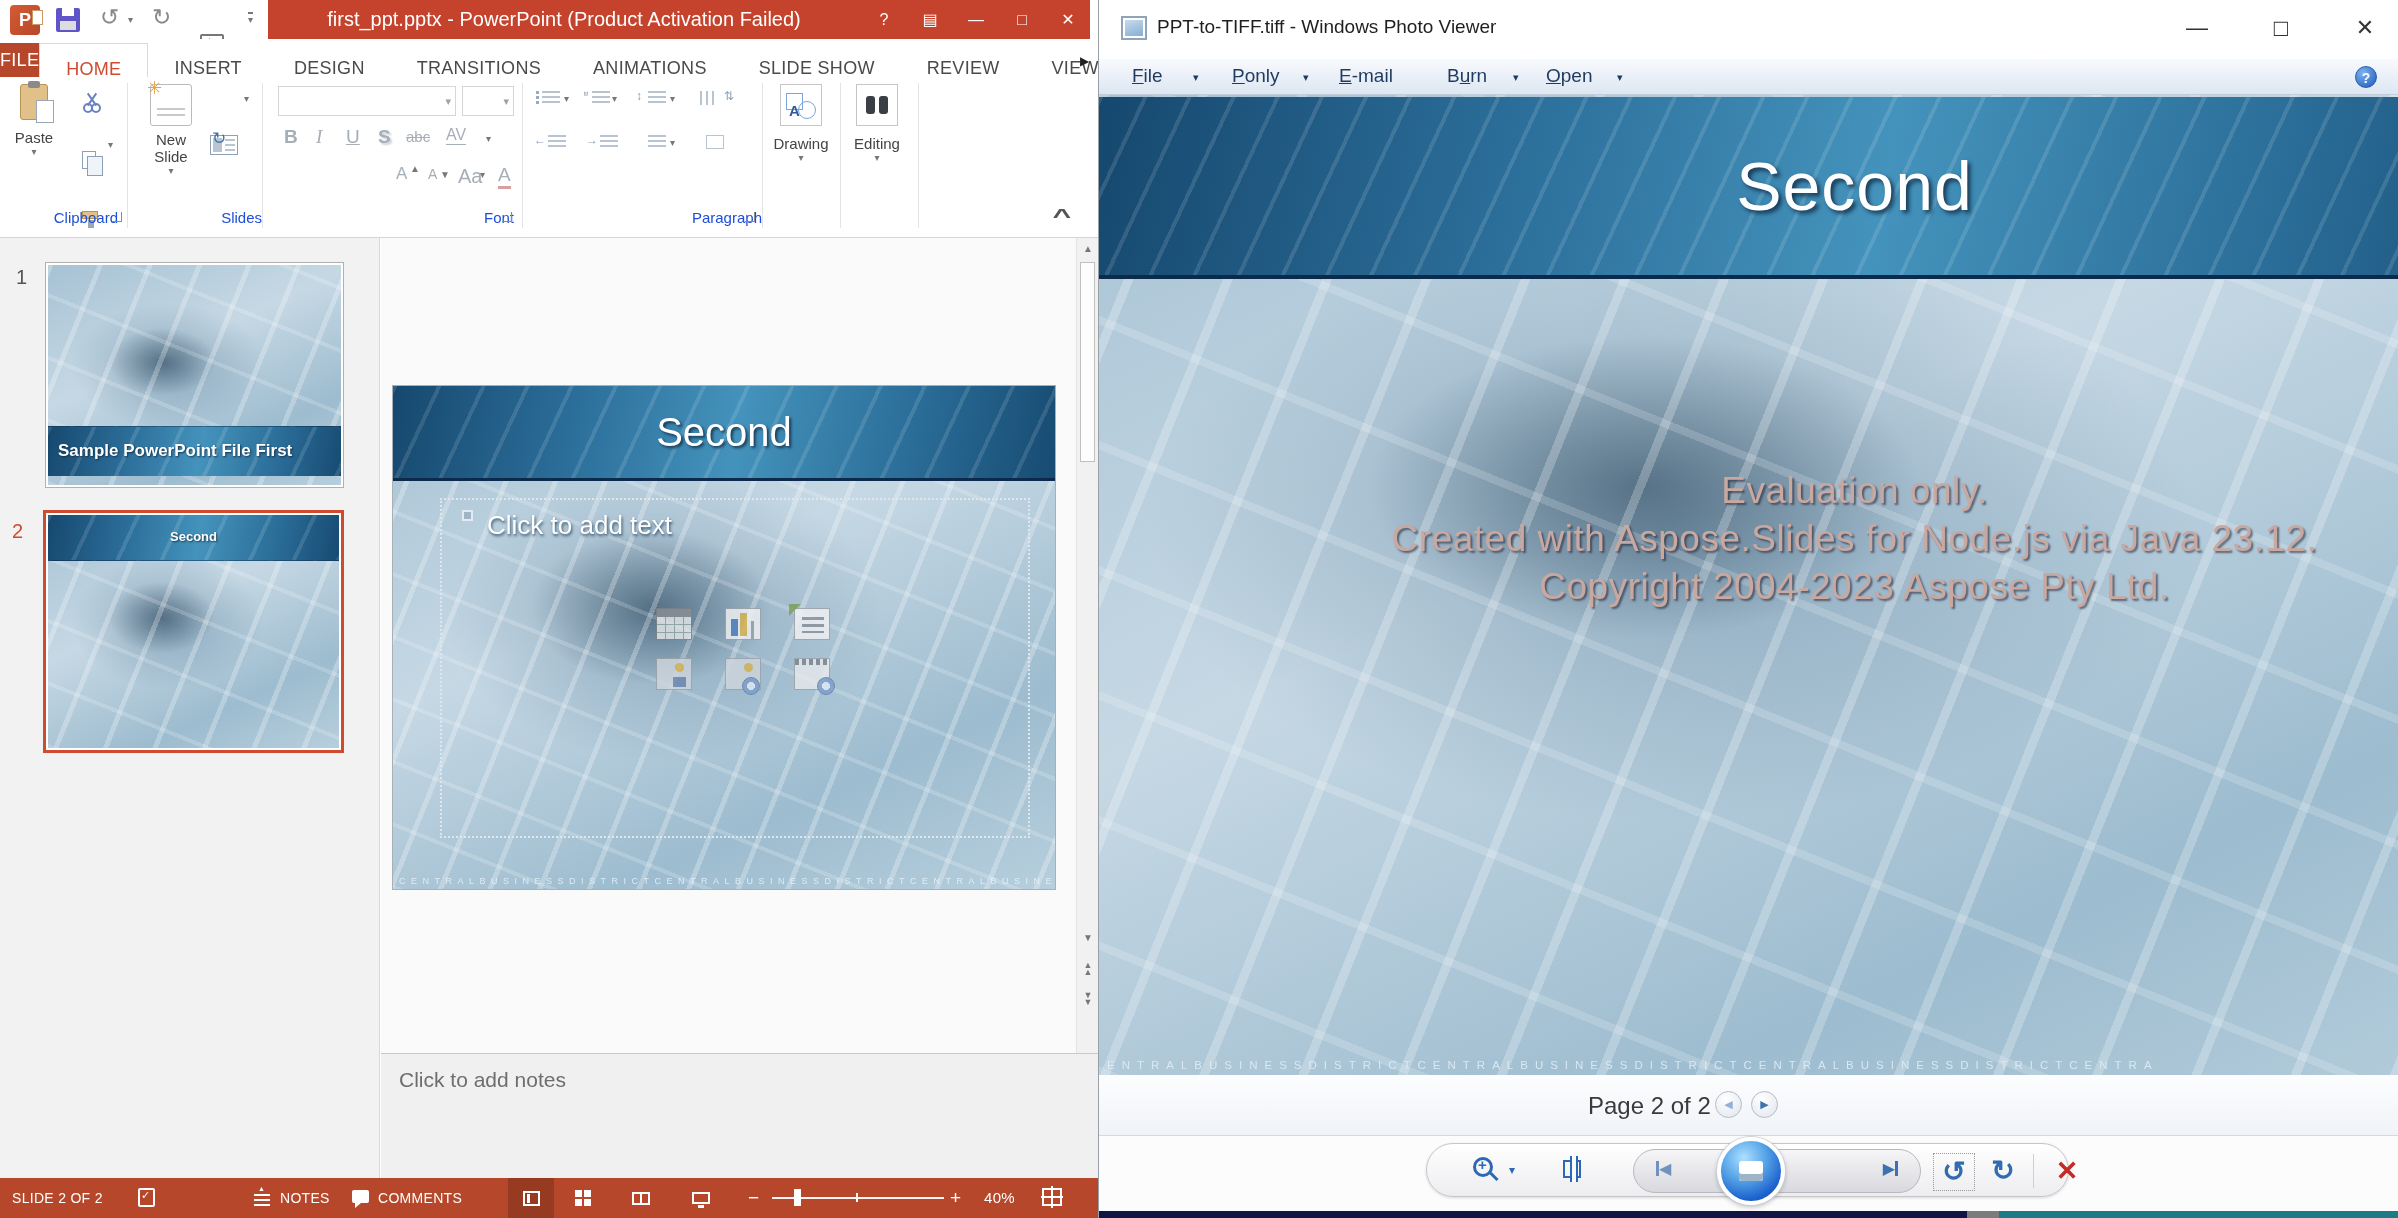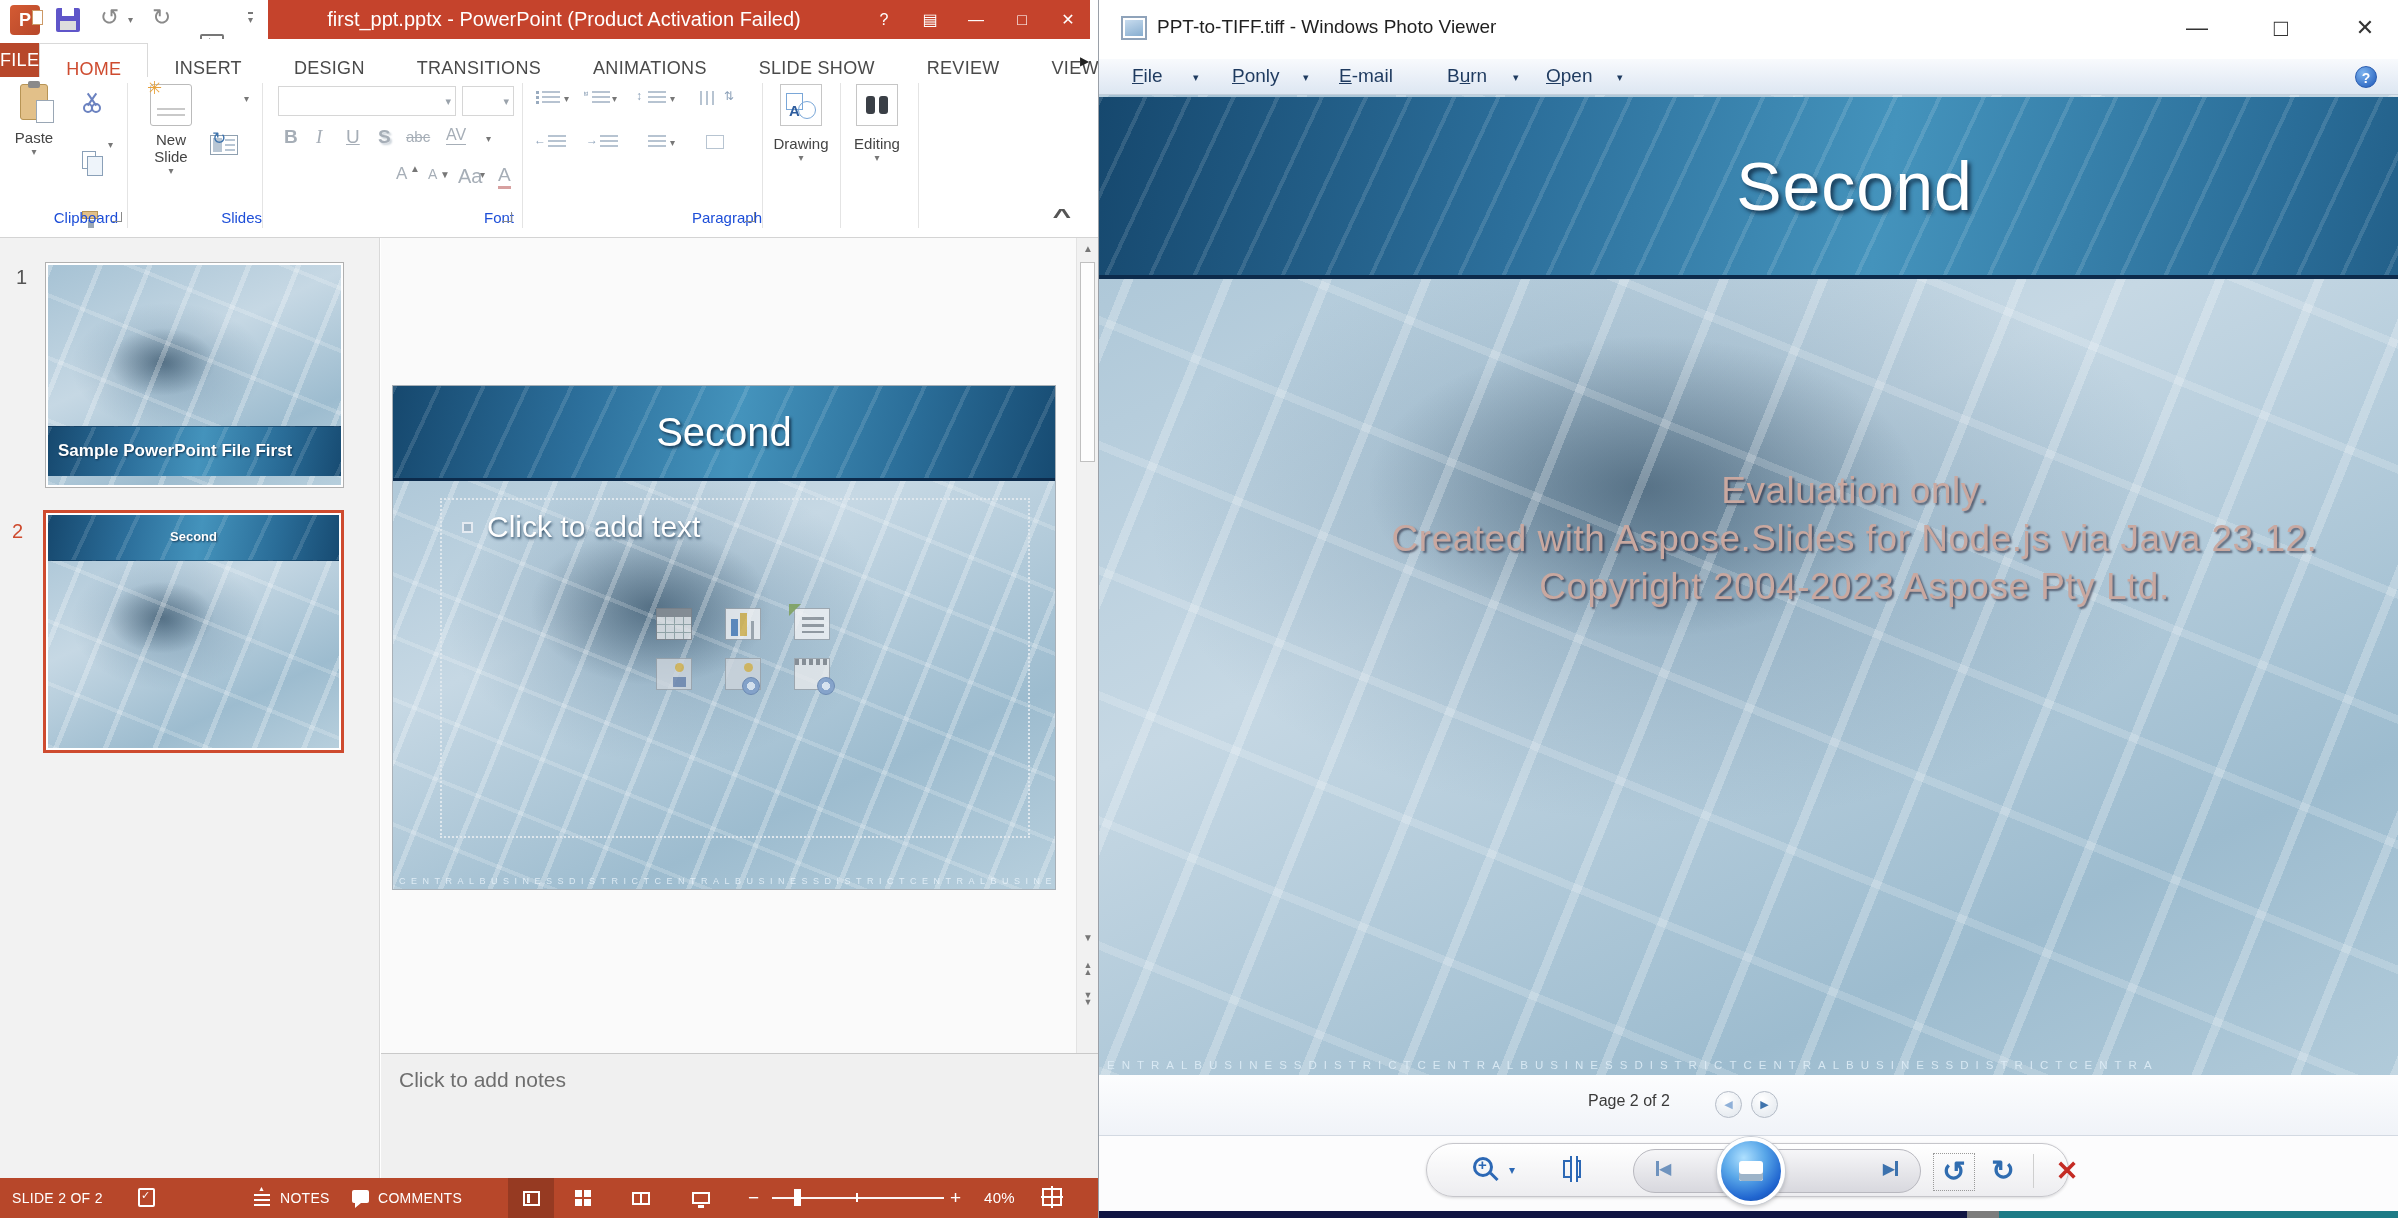--- a/index.html
+++ b/index.html
@@ -100,21 +100,21 @@
      color:#fff;font-weight:bold;font-size:17px;line-height:48px;padding-left:10px;text-shadow:1px 1px 2px rgba(10,35,60,.8)}
   .t2-band{position:absolute;left:0;right:0;top:0;height:46px;border-bottom:1px solid rgba(10,40,70,.45);
      color:#fff;font-weight:bold;font-size:13px;line-height:44px;text-align:center;text-shadow:1px 1px 2px rgba(10,35,60,.8)}
 
   
   .editor{position:absolute;left:381px;top:238px;width:695px;height:815px;background:#fafafa}
   .canvas{position:absolute;left:11px;top:147px;width:664px;height:505px;border:1px solid #a8b0b7;overflow:hidden}
   .canvas-band{position:absolute;left:0;top:0;right:0;height:95px;border-bottom:3px solid #0c2b4c;
      color:#fff;font-size:40px;text-align:center;line-height:92px;text-shadow:2px 2px 3px rgba(15,40,65,.85)}
   .ph-box{position:absolute;left:47px;top:112px;width:590px;height:340px;border:2px dotted #dfe7ed}
-  .ph-text{position:absolute;left:20px;top:10px;font-size:30px;color:#fff;text-shadow:1px 2px 3px rgba(40,70,95,.9);display:flex;align-items:center}
+  .ph-text{position:absolute;left:20px;top:10px;font-size:26px;color:#fff;text-shadow:1px 2px 3px rgba(40,70,95,.9);display:flex;align-items:flex-start}
   .ph-bullet{display:inline-block;width:11px;height:11px;border:2px solid rgba(235,240,245,.9);background:rgba(120,140,160,.35);margin-right:14px}
   .cicons{position:absolute;left:255px;top:222px;width:190px;display:grid;grid-template-columns:repeat(3,1fr);gap:18px 18px;opacity:.8}
   .ci{width:36px;height:32px;position:relative;margin:auto}
   .ci-table{background:linear-gradient(#8b8f94 0 8px,#e8eaec 8px);border:1px solid #7e8288;
      background-image:linear-gradient(#8b8f94 0 8px,transparent 8px),repeating-linear-gradient(90deg,transparent 0 8px,#9aa 8px 9px),repeating-linear-gradient(transparent 0 7px,#9aa 7px 8px);background-color:#e8eaec}
   .ci-chart{background:#f2f3f5;border:1px solid #9aa1a8}
   .ci-chart::before{content:"";position:absolute;left:5px;bottom:3px;width:7px;height:17px;background:#4f81bd}
   .ci-chart::after{content:"";position:absolute;left:14px;bottom:3px;width:7px;height:23px;background:#d9b44a;box-shadow:9px 6px 0 -2px #9aa1a8}
   .ci-smart{background:#f2f3f5;border:1px solid #9aa1a8}
   .ci-smart::before{content:"";position:absolute;left:-6px;top:-5px;border-top:12px solid #7a9e52;border-right:12px solid transparent}
@@ -186,21 +186,21 @@
      color:#fff;font-weight:bold;font-size:14px;text-align:center;line-height:22px}
   .pv-image{position:absolute;left:0;top:95px;width:100%;height:980px;overflow:hidden}
   .pv-band{position:absolute;left:0;top:2px;right:0;height:182px;border-bottom:4px solid #0c2b4c;
      color:#fff;font-size:68px;text-align:center;line-height:178px;letter-spacing:1px;text-shadow:3px 3px 4px rgba(15,40,65,.85)}
   .wm{position:absolute;left:0;top:372px;width:100%;text-align:center;font-size:37px;font-weight:normal;line-height:48px;
      color:#c9a8a0;letter-spacing:.5px;text-shadow:2px 2px 2px rgba(35,35,55,.6)}
   .pv-marquee{position:absolute;bottom:4px;left:8px;right:0;font-size:11.5px;letter-spacing:7px;
      color:rgba(225,238,248,.85);white-space:nowrap;overflow:hidden}
   .pv-pager{position:absolute;left:0;top:1075px;width:100%;height:61px;
      background:linear-gradient(#fcfdfe,#f0f3f8);border-bottom:1px solid #d3d9e2}
-  .pager-label{position:absolute;left:489px;top:17px;font-size:16px;color:#3a3a3a}
+  .pager-label{position:absolute;left:489px;top:17px;font-size:24px;color:#3a3a3a}
   .pager-btn{position:absolute;top:16px;width:27px;height:27px;border-radius:50%;border:1px solid #b5bcc7;
      background:radial-gradient(circle at 40% 30%,#fff,#dfe5ec);text-align:center;line-height:25px;font-size:11px}
   .pv-toolbar{position:absolute;left:0;top:1136px;width:100%;height:76px;background:#fcfcfd}
   .pill{position:absolute;left:327px;top:7px;width:643px;height:54px;border-radius:27px;
      background:linear-gradient(#ffffff,#ededf0);border:1px solid #c6c6cb;box-shadow:0 1px 3px rgba(0,0,0,.15)}
   .mag{position:absolute;left:46px;top:13px;width:20px;height:20px;border:3px solid #2c68b5;border-radius:50%}
   .mag::before{content:"+";position:absolute;left:2px;top:-4px;color:#2c68b5;font-size:15px;font-weight:bold}
   .mag::after{content:"";position:absolute;left:13px;top:15px;width:10px;height:3px;background:#2c68b5;transform:rotate(45deg)}
   .pill-caret{position:absolute;left:82px;top:19px;font-size:12px;color:#2c68b5}
   .fit-ico{position:absolute;left:136px;top:16px;width:18px;height:18px;border:2px solid #2c68b5;position:absolute}

